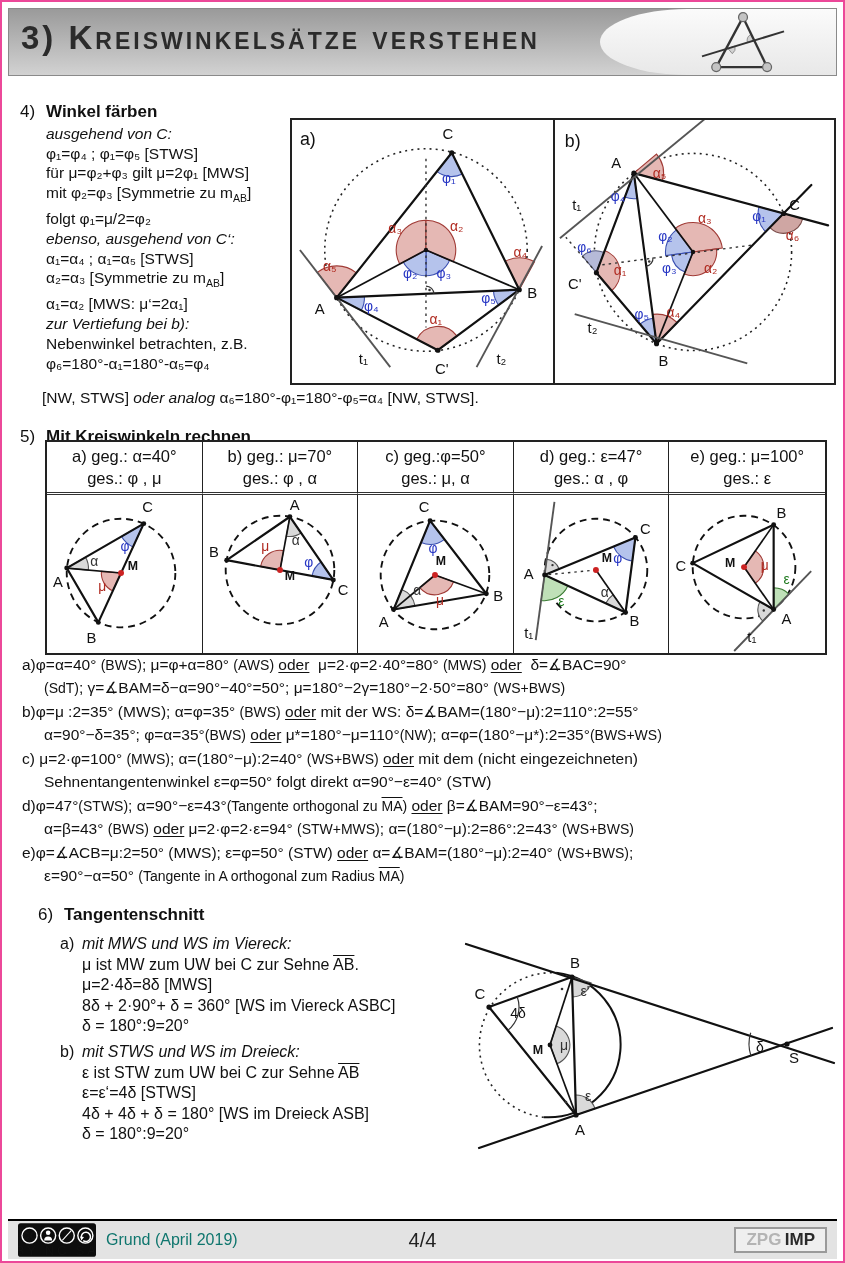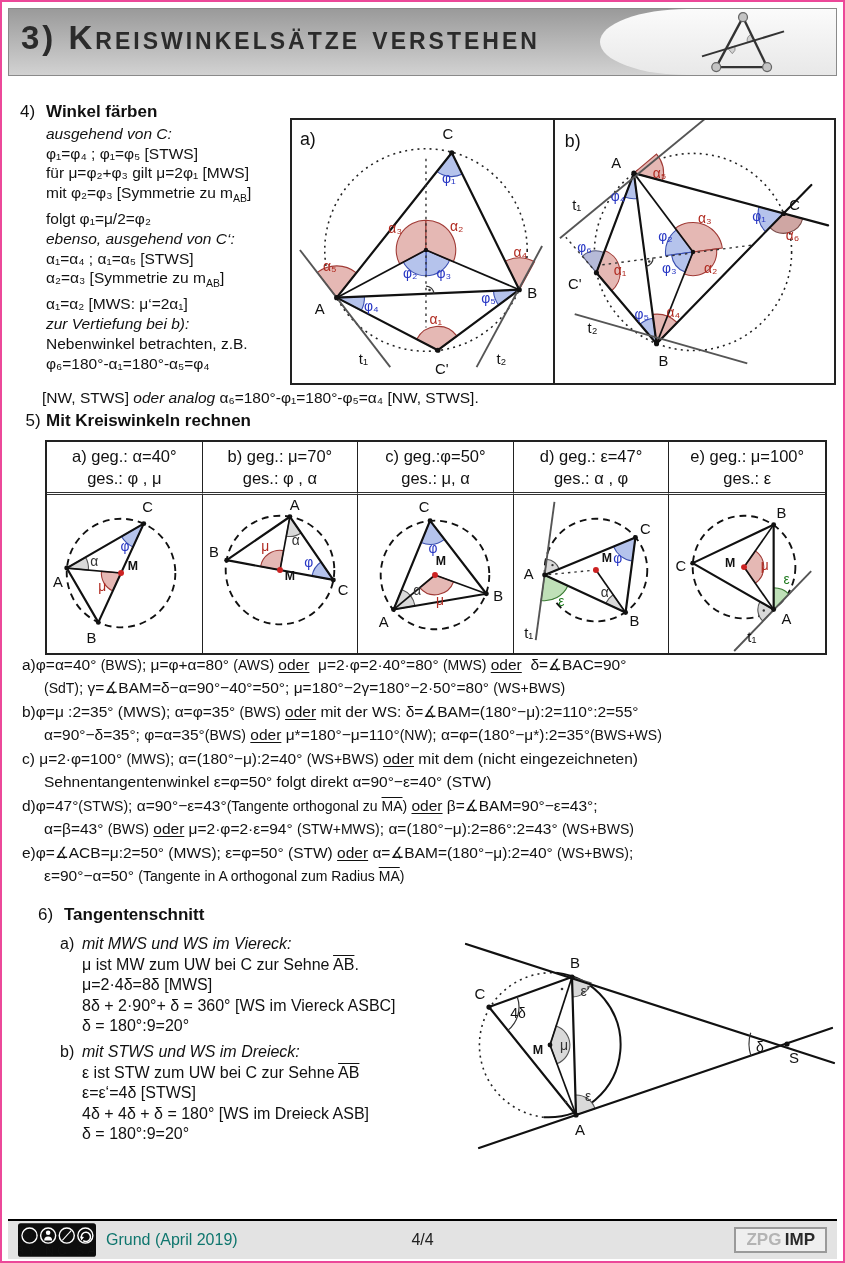--- a/index.html
+++ b/index.html
@@ -23,21 +23,21 @@
   u{text-underline-offset:2px;}
 
   .s4{position:absolute;left:18px;top:100px;width:272px;font-size:15.5px;line-height:19.8px;}
   .s4 .body{margin-left:26px;margin-top:2px;}
   .box4{position:absolute;left:288px;top:116px;width:546px;height:267px;border:2px solid #222;
         box-sizing:border-box;display:flex;}
   .box4 .cellA{width:261px;border-right:2px solid #222;position:relative;}
   .box4 .cellB{flex:1;position:relative;}
   .cont-line{position:absolute;left:40px;top:387px;font-size:15.5px;}
 
-  .s5title{position:absolute;left:18px;top:409px;text-align:center;}
+  .s5title{position:absolute;left:18px;top:425px;}
   .t5{position:absolute;left:43px;top:438px;width:782px;border:2.5px solid #222;box-sizing:border-box;
       display:grid;grid-template-columns:repeat(5,1fr);}
   .t5 .hc{border-right:1.5px solid #222;border-bottom:3px double #333;text-align:center;
       font-size:16.5px;line-height:21.5px;padding:4px 0 3px 0;}
   .t5 .hc:nth-child(5){border-right:none;}
   .t5 .bc{border-right:1.5px solid #222;height:158px;display:flex;align-items:center;justify-content:center;}
   .t5 .bc:last-child{border-right:none;}
 
   .sols{position:absolute;left:20px;top:652px;width:812px;font-size:15.5px;line-height:22.5px;}
   .sol{margin-bottom:2px;}
@@ -48,21 +48,21 @@
   .s6b{position:absolute;left:58px;top:1040px;width:400px;font-size:16px;line-height:20.5px;}
   .s6lab{display:inline-block;width:22px;}
   .s6body{margin-left:22px;}
 
   .fig6{position:absolute;left:452px;top:920px;}
 
   
   .footer{position:absolute;left:6px;right:6px;top:1217px;height:40px;background:#e3e3e3;
       border-top:2px solid #000;display:flex;align-items:center;padding:0 10px;box-sizing:border-box;}
   .credit{margin-left:10px;font-size:16px;color:#0f766e;}
-  .pageno{position:absolute;left:0;right:0;text-align:center;font-size:16px;color:#222;}
+  .pageno{position:absolute;left:0;right:0;text-align:center;font-size:20px;color:#222;}
   .zpgbox{margin-left:auto;border:2px solid #9a9a9a;background:#efefef;padding:1px 10px;font-size:17px;
       font-weight:bold;z-index:2;}
   .zpg{color:#b4b4b4;} .imp{color:#2a2a2a;}
 
   
   svg text{font-family:"Liberation Sans","DejaVu Sans",sans-serif;font-size:15px;fill:#111;}
   .lv{text-anchor:middle;font-size:15px;}
   .la{text-anchor:middle;font-size:14px;}
   .pnl{font-size:18px;}
   .lm{font-size:12.5px;font-weight:bold;text-anchor:middle;}

